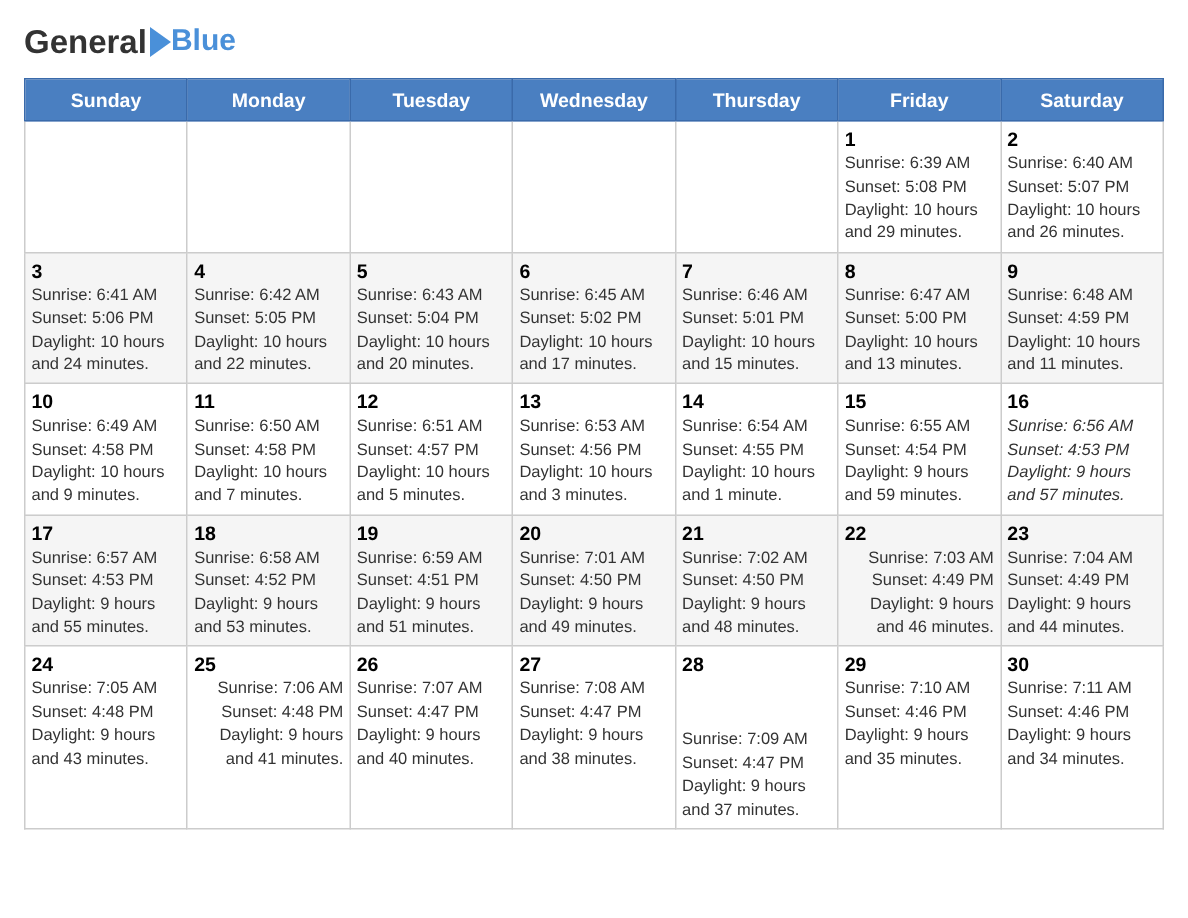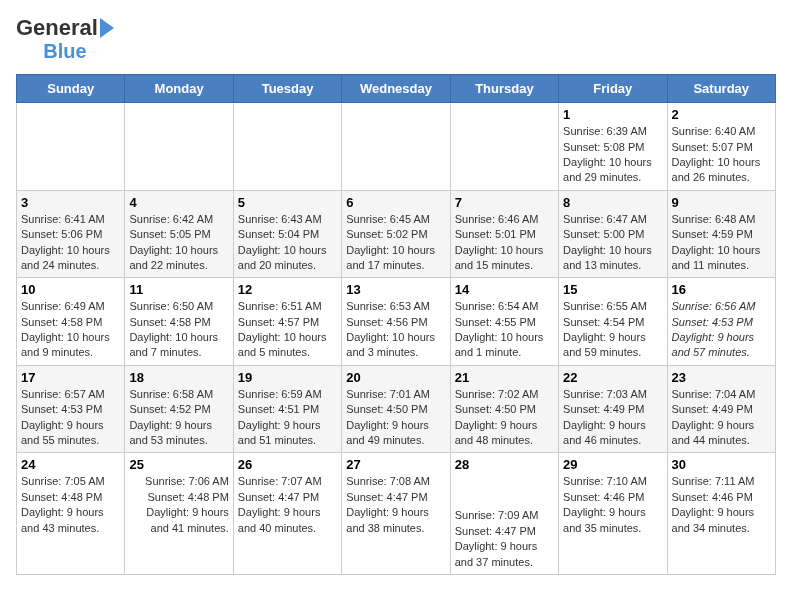--- a/index.html
+++ b/index.html
@@ -11,22 +11,22 @@
       padding: 16px;
     }
     .header {
       display: flex;
       justify-content: space-between;
       align-items: flex-start;
       margin-bottom: 12px;
     }
     .logo {
       display: flex;
-      flex-direction: column;
-      align-items: center;
+      flex-direction: row;
+      align-items: flex-start;
     }
     .logo-text {
       font-size: 22px;
       font-weight: bold;
       color: #333;
       line-height: 1.1;
     }
     .logo-arrow {
       display: inline-block;
       width: 0;
@@ -257,21 +257,21 @@
 Daylight: 9 hours and 49 minutes.</div>
         </td>
         <td>
           <div class="day-number">21</div>
           <div class="day-info" style="white-space: pre-line;">Sunrise: 7:02 AM
 Sunset: 4:50 PM
 Daylight: 9 hours and 48 minutes.</div>
         </td>
         <td>
           <div class="day-number">22</div>
-          <div class="day-info" style="white-space: pre-line;">Sunrise: 7:03 AM
+          <div class="day-info" style="white-space: pre-line; text-align: right;">Sunrise: 7:03 AM
 Sunset: 4:49 PM
 Daylight: 9 hours and 46 minutes.</div>
         </td>
         <td>
           <div class="day-number">23</div>
           <div class="day-info" style="white-space: pre-line;">Sunrise: 7:04 AM
 Sunset: 4:49 PM
 Daylight: 9 hours and 44 minutes.</div>
         </td>
       </tr>

